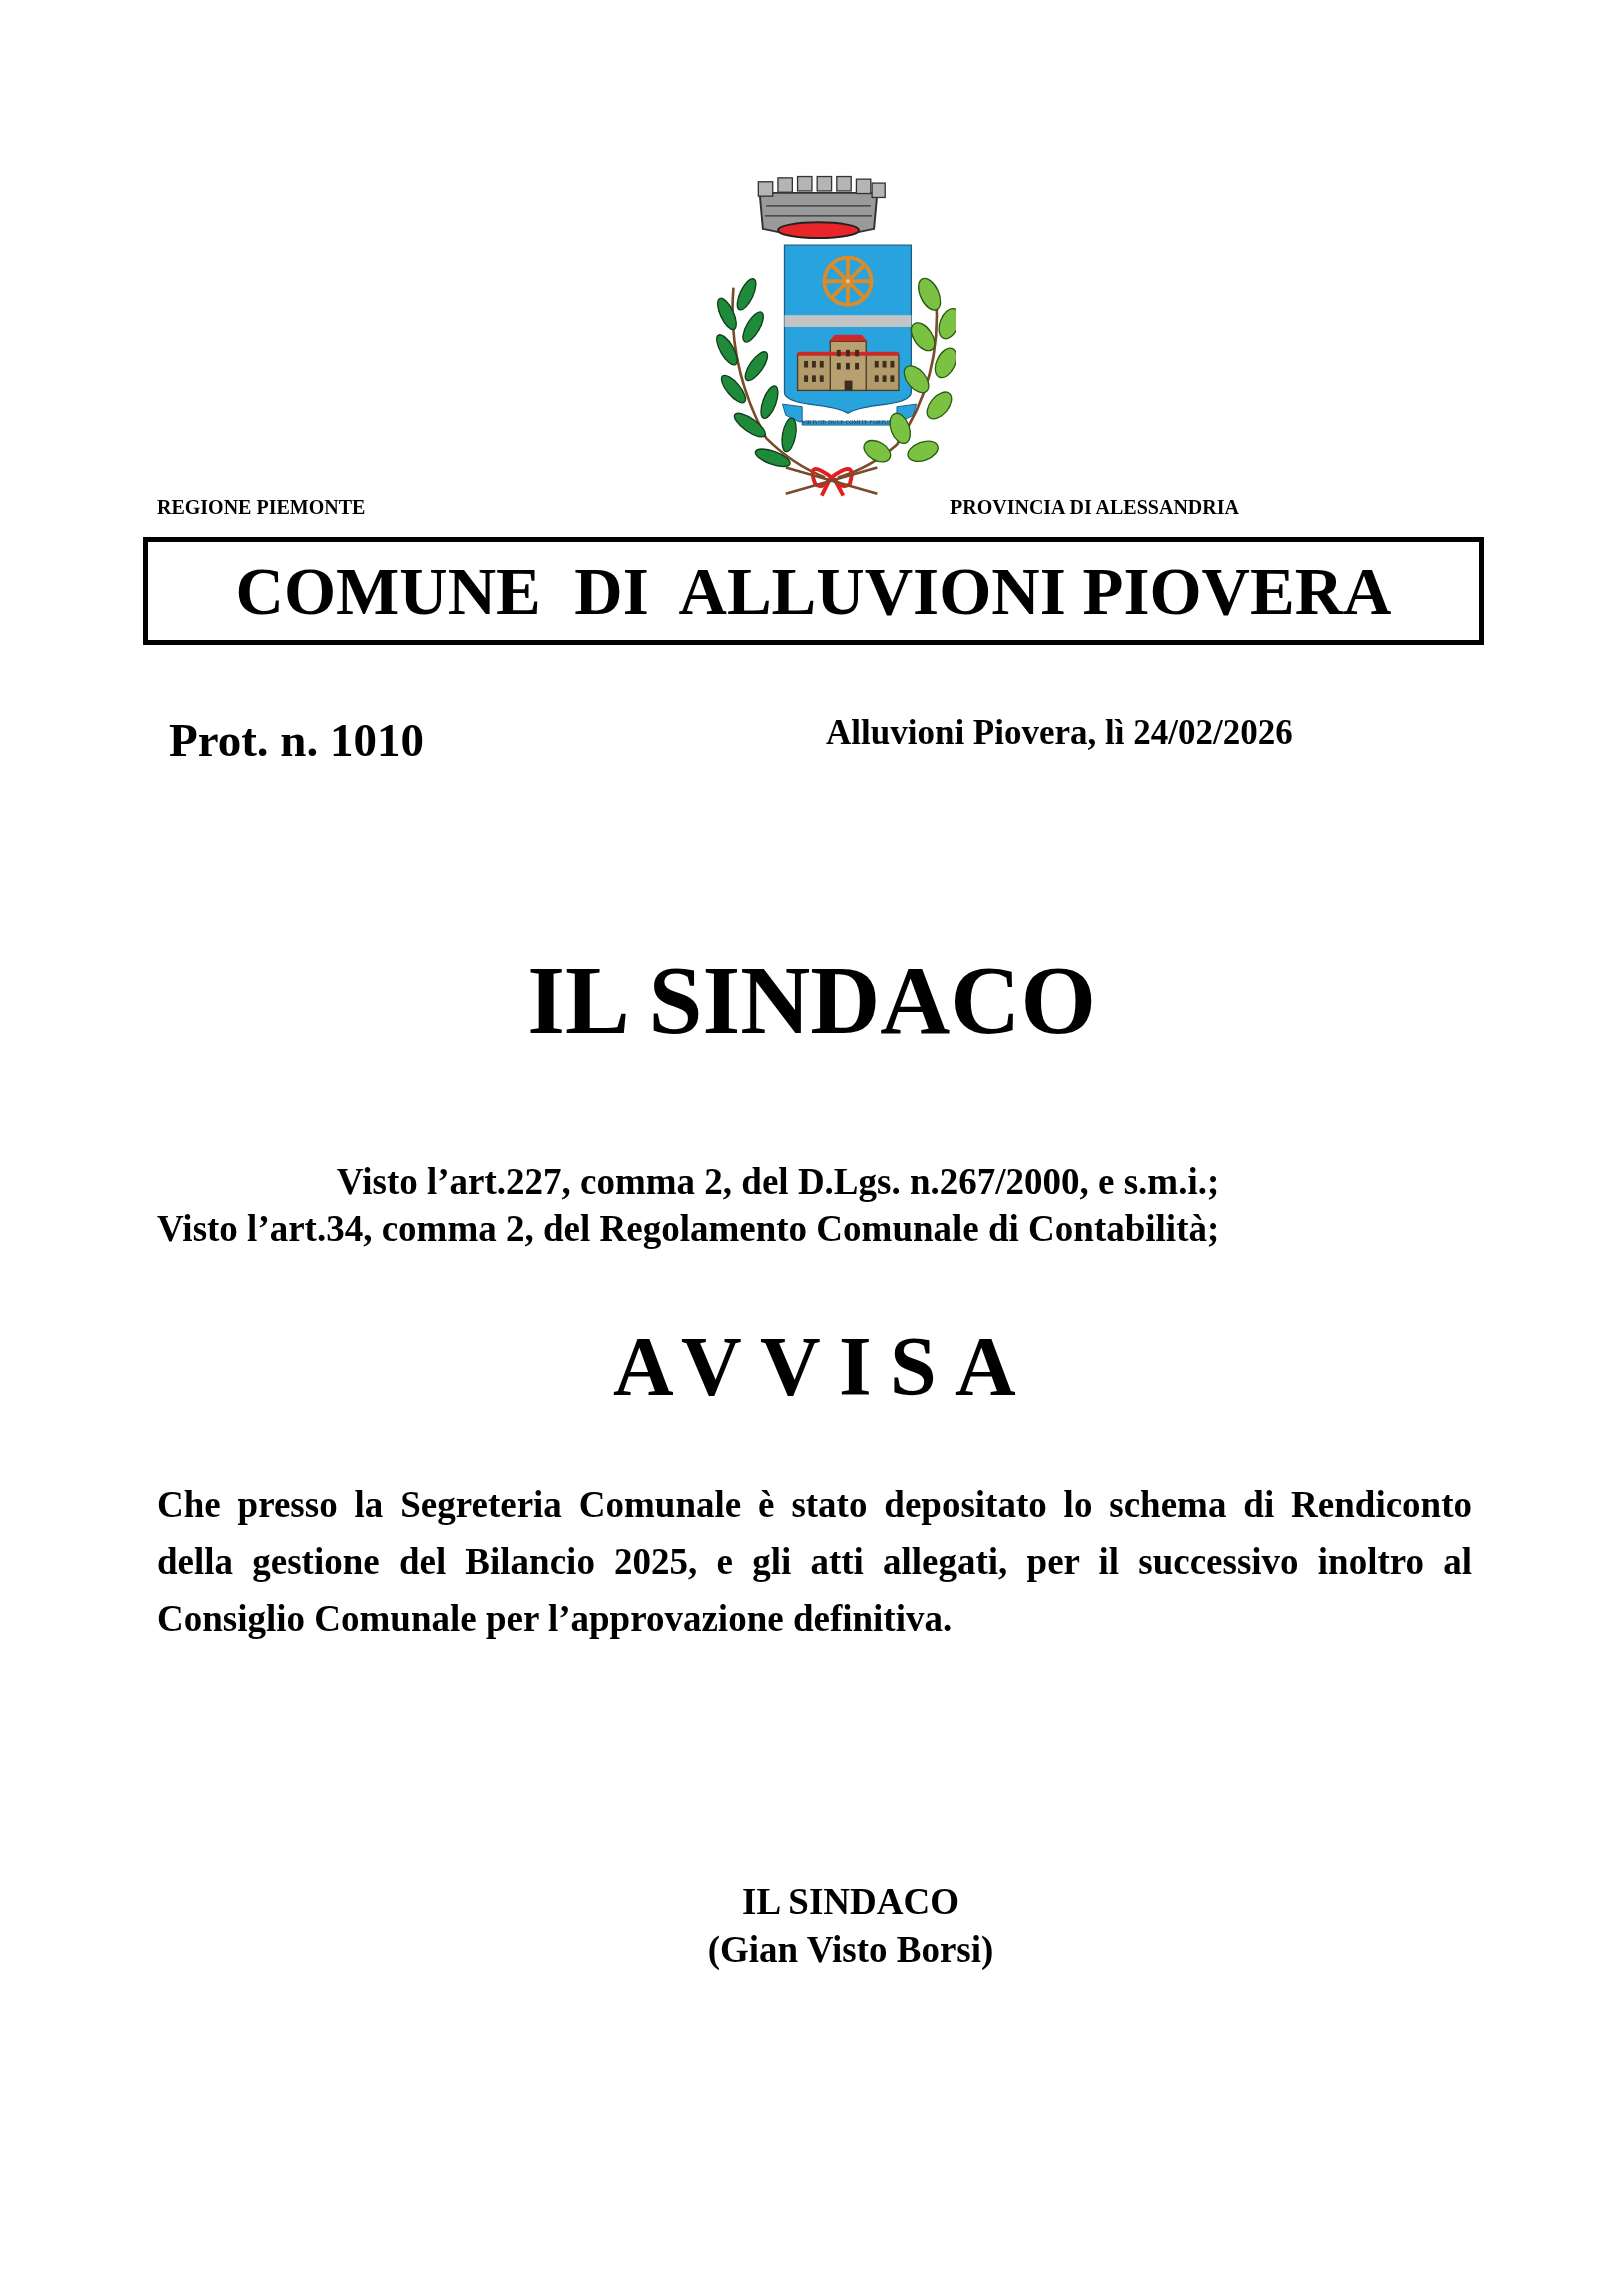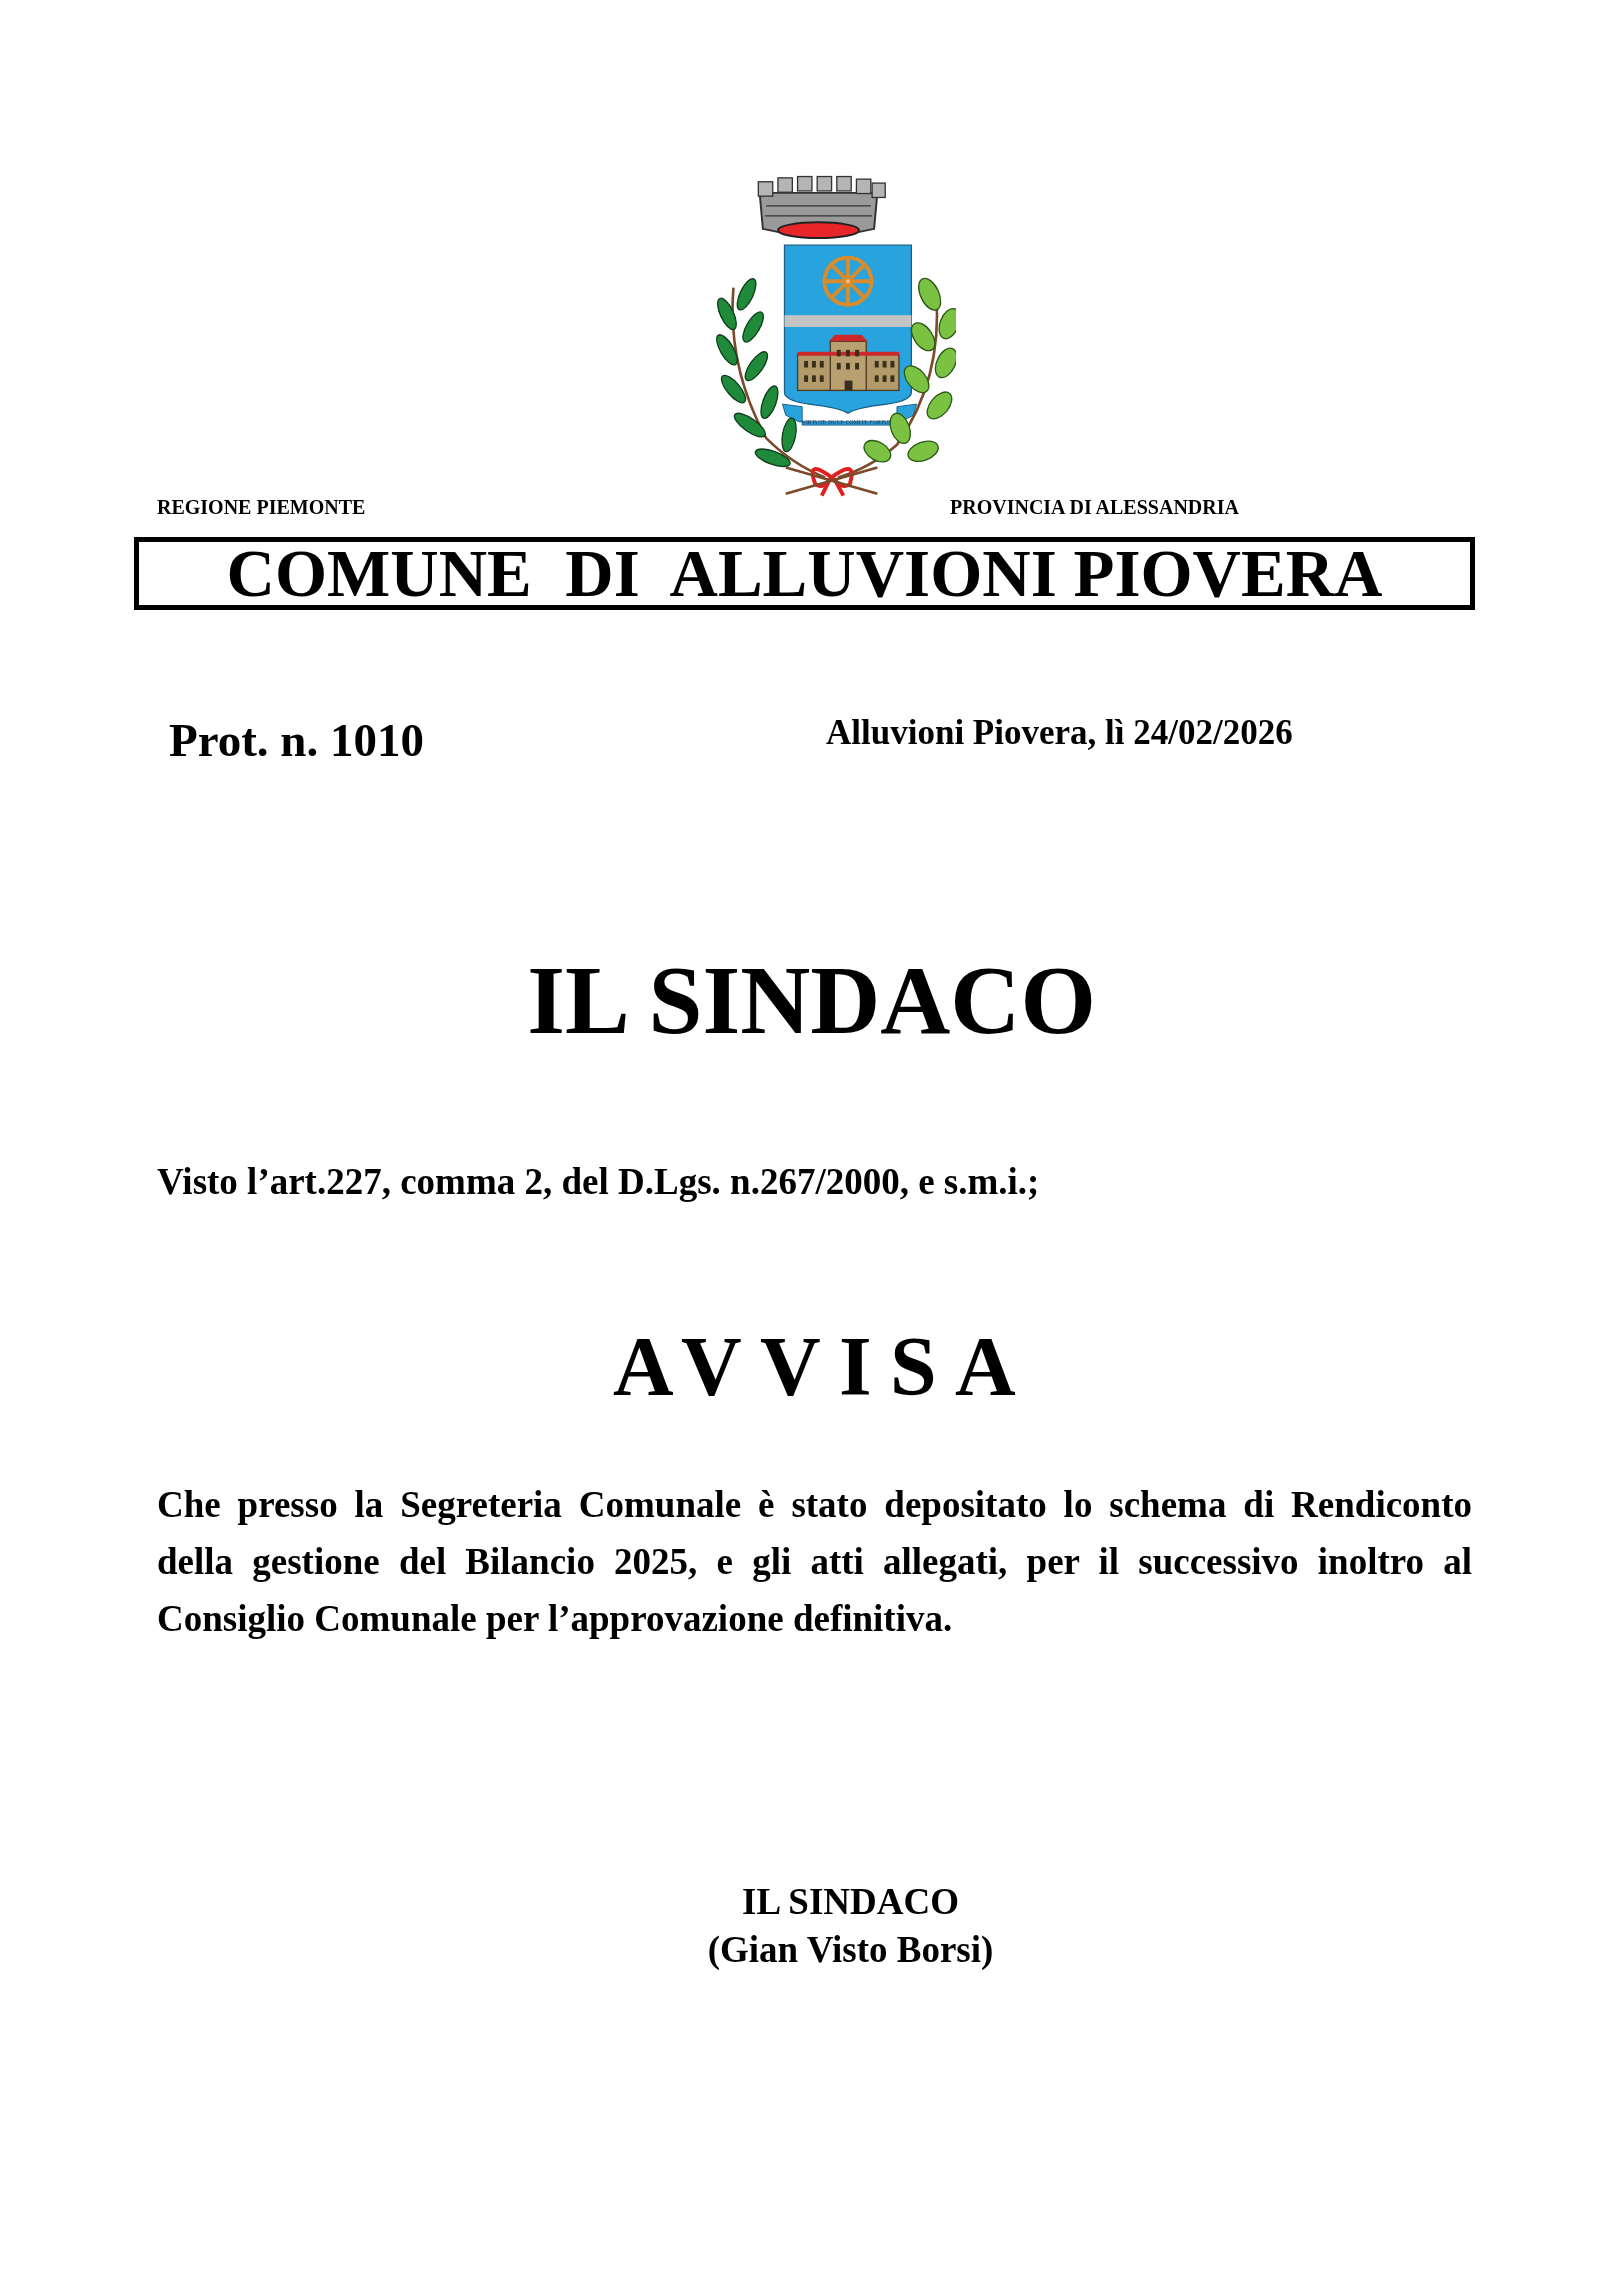--- a/index.html
+++ b/index.html
@@ -6,21 +6,21 @@
   body { width: 1623px; height: 2295px; position: relative; overflow: hidden;
          font-family: "Liberation Serif", "DejaVu Serif", serif; color: #000; }
   .abs { position: absolute; }
 
   #crest { left: 681px; top: 170px; width: 275px; height: 327px; }
 
   .hdr-small { top: 496px; font-size: 20px; font-weight: bold; letter-spacing: 0px; }
   #regione { left: 157px; }
   #provincia { left: 950px; }
 
-  #title-box { left: 134px; top: 537px; width: 1341px; height: 73px;
+  #title-box { left: 143px; top: 537px; width: 1341px; height: 108px;
                border: 5.2px solid #000; box-sizing: border-box;
                display: flex; align-items: center; justify-content: center; }
   #title-box span { font-size: 67px; font-weight: bold; white-space: pre; line-height: 1; }
 
   #prot { left: 169px; top: 713px; font-size: 47px; font-weight: bold; }
   #place-date { left: 826px; top: 713px; font-size: 35px; font-weight: bold; }
 
   #heading { left: 0; width: 1623px; top: 952px; text-align: center;
              font-size: 97px; font-weight: bold; line-height: 1; }
 
@@ -153,20 +153,21 @@
   <span>COMUNE  DI  ALLUVIONI PIOVERA</span>
 </div>
 
 <div id="prot" class="abs">Prot. n. 1010</div>
 <div id="place-date" class="abs">Alluvioni Piovera, lì 24/02/2026</div>
 
 <div id="heading" class="abs">IL SINDACO</div>
 
 <div id="visto" class="abs">
   <div>Visto l’art.227, comma 2, del D.Lgs. n.267/2000, e s.m.i.;</div>
+  <div>Visto l’art.34, comma 2, del Regolamento Comunale di Contabilità;</div>
 </div>
 
 <div id="avvisa" class="abs">AVVISA</div>
 
 <div id="body-text" class="abs">Che presso la Segreteria Comunale è stato depositato lo schema di Rendiconto della gestione del Bilancio 2025, e gli atti allegati, per il successivo inoltro al Consiglio Comunale per l’approvazione definitiva.</div>
 
 <div id="signature" class="abs">
   <div>IL SINDACO</div>
   <div>(Gian Visto Borsi)</div>
 </div>

